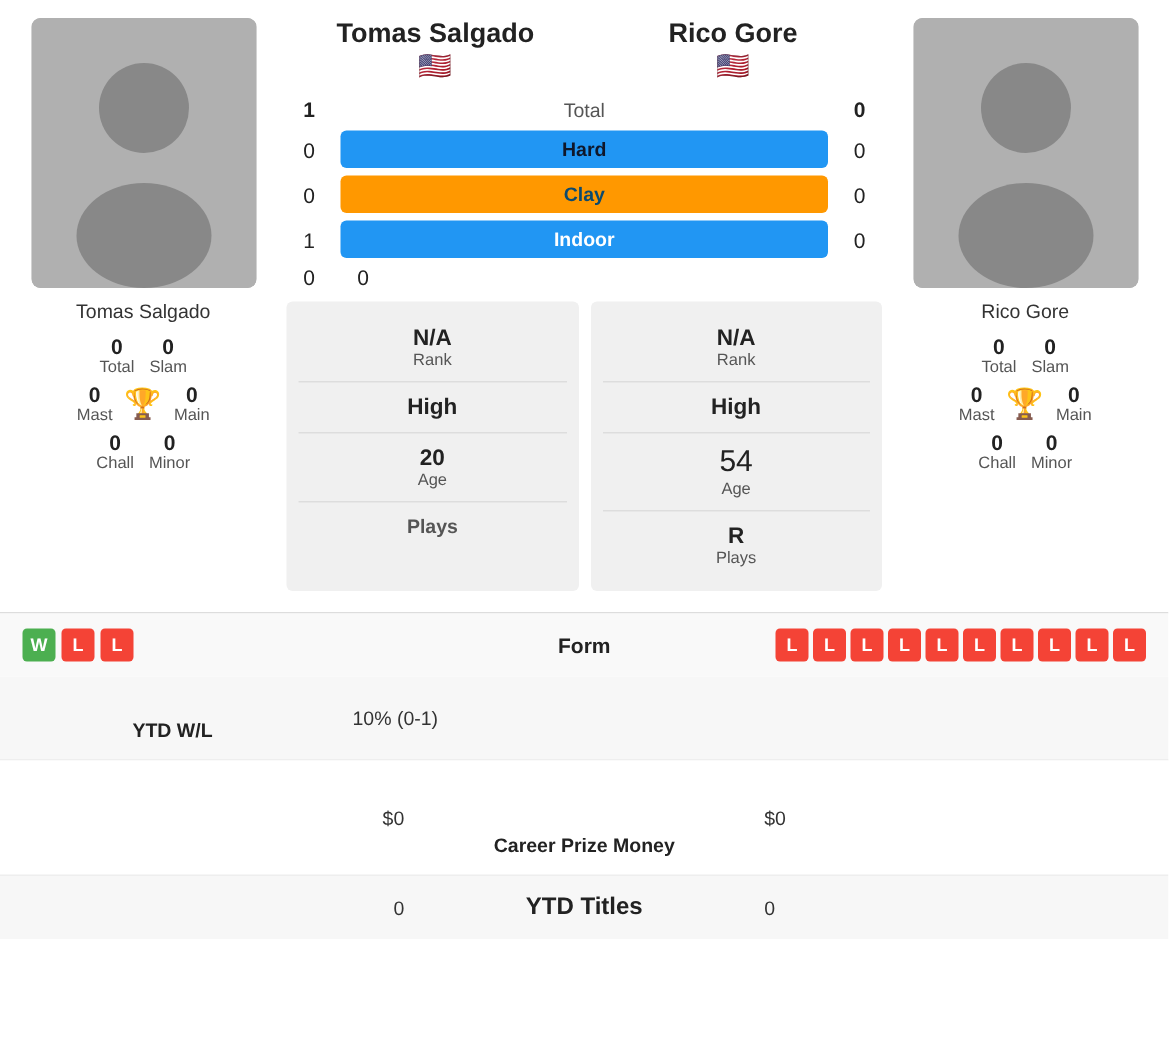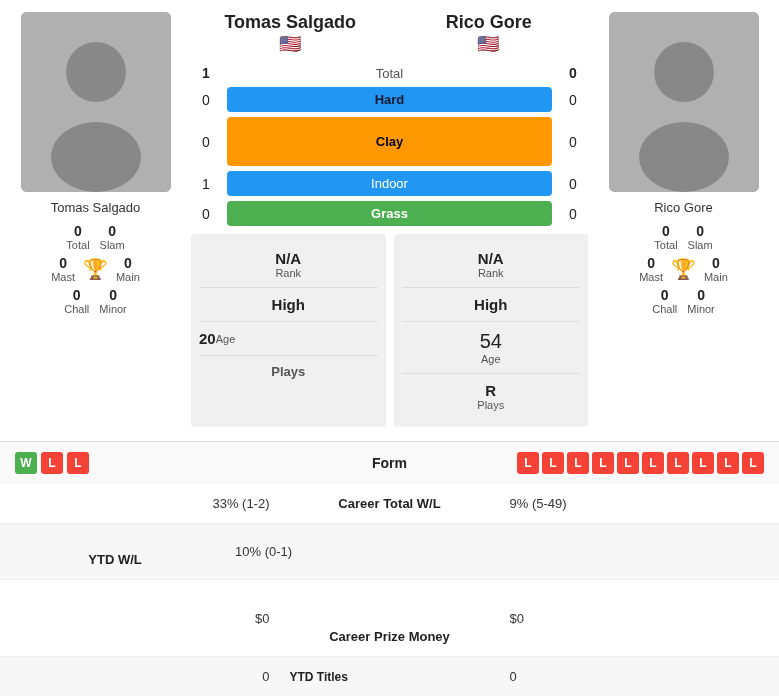--- a/index.html
+++ b/index.html
@@ -86,48 +86,47 @@
     <div style="display:flex; flex-direction:column; gap:5px; margin-bottom:8px;">
 
       <div style="display:flex; align-items:center; gap:6px;">
         <span style="width:30px; text-align:center; font-size:14px;">0</span>
         <div style="flex:1; background:#2196F3; border-radius:4px; padding:5px 0; text-align:center; color:#0f172a; font-weight:bold; font-size:13px;"><span>Hard</span></div>
         <span style="width:30px; text-align:center; font-size:14px;">0</span>
       </div>
 
       <div style="display:flex; align-items:center; gap:6px;">
         <span style="width:30px; text-align:center; font-size:14px;">0</span>
-        <div style="flex:1; background:#FF9800; border-radius:4px; padding:17px 0; text-align:center; color:#000000; font-weight:bold; font-size:13px;"><span>Clay</span></div>
+        <div style="flex:1; background:#FF9800; border-radius:4px; padding:5px 0; text-align:center; color:#0c4a6e; font-weight:bold; font-size:13px;"><span>Clay</span></div>
         <span style="width:30px; text-align:center; font-size:14px;">0</span>
       </div>
 
       <div style="display:flex; align-items:center; gap:6px;">
         <span style="width:30px; text-align:center; font-size:14px;">1</span>
-        <div style="flex:1; background:#2196F3; border-radius:4px; padding:5px 0; text-align:center; color:#fff; font-weight:normal; font-size:13px;"><span>Indoor</span></div>
-        <span style="width:30px; text-align:center; font-size:14px;">0</span>
-      </div>
-
-      <div style="display:flex; align-items:center; gap:6px;">
-        <span style="width:30px; text-align:center; font-size:14px;">0</span>
-        <div style="flex:1; background:#4CAF50; border-radius:4px; padding:5px 0; text-align:center; color:#fff; font-weight:bold; font-size:13px;"><span>Grass</span></div>
+        <div style="flex:1; background:#2196F3; border-radius:4px; padding:5px 0; text-align:center; color:#fff; font-weight:bold; font-size:13px;"><span>Indoor</span></div>
+        <span style="width:30px; text-align:center; font-size:14px;">0</span>
+      </div>
+
+      <div style="display:flex; align-items:center; gap:6px;">
+        <span style="width:30px; text-align:center; font-size:14px;">0</span>
         <span style="width:30px; text-align:center; font-size:14px;">0</span>
       </div>
     </div>
 
     <div style="display:flex; gap:8px;">
 
       <div style="flex:1; background:#f0f0f0; border-radius:4px; padding:8px; display:flex; flex-direction:column; gap:0;">
         <div style="display:flex; flex-direction:column; align-items:center; padding:8px 0; border-bottom:1px solid #ddd;">
           <span style="font-weight:bold; font-size:15px;">N/A</span>
           <span style="font-size:11px; color:#555;">Rank</span>
         </div>
         <div style="display:flex; flex-direction:column; align-items:center; padding:8px 0; border-bottom:1px solid #ddd;">
           <span style="font-weight:bold; font-size:15px;">High</span>
         </div>
-        <div style="display:flex; flex-direction:row; align-items:center; padding:8px 0; border-bottom:1px solid #ddd;">
+        <div style="display:flex; flex-direction:column; align-items:center; padding:8px 0; border-bottom:1px solid #ddd;">
           <span style="font-weight:bold; font-size:15px;">20</span>
           <span style="font-size:11px; color:#555;">Age</span>
         </div>
         <div style="display:flex; flex-direction:column; align-items:center; padding:8px 0;">
           <span style="font-weight:bold; font-size:13px; color:#555;">Plays</span>
         </div>
       </div>
 
       <div style="flex:1; background:#f0f0f0; border-radius:4px; padding:8px; display:flex; flex-direction:column; gap:0;">
         <div style="display:flex; flex-direction:column; align-items:center; padding:8px 0; border-bottom:1px solid #ddd;">
@@ -211,36 +210,31 @@
       <div style="width:22px; height:22px; border-radius:3px; background:#f44336; display:flex; align-items:center; justify-content:center; color:#fff; font-weight:bold; font-size:12px;">L</div>
       <div style="width:22px; height:22px; border-radius:3px; background:#f44336; display:flex; align-items:center; justify-content:center; color:#fff; font-weight:bold; font-size:12px;">L</div>
       <div style="width:22px; height:22px; border-radius:3px; background:#f44336; display:flex; align-items:center; justify-content:center; color:#fff; font-weight:bold; font-size:12px;">L</div>
       <div style="width:22px; height:22px; border-radius:3px; background:#f44336; display:flex; align-items:center; justify-content:center; color:#fff; font-weight:bold; font-size:12px;">L</div>
       <div style="width:22px; height:22px; border-radius:3px; background:#f44336; display:flex; align-items:center; justify-content:center; color:#fff; font-weight:bold; font-size:12px;">L</div>
     </div>
   </div>
 
   <div>
 
-    <div style="display:flex; align-items:center; border-bottom:1px solid #eee; padding:12px 15px; background:#fff;">
-      <span style="flex:1; text-align:right; padding-right:20px; font-size:13px; color:#333;">33% (1-2)</span>
-      <span style="width:200px; text-align:center; font-weight:bold; font-size:13px;">Career Total W/L</span>
-      <span style="flex:1; text-align:left; padding-left:20px; font-size:13px; color:#333;">9% (5-49)</span>
-    </div>
 
     <div style="display:flex; align-items:center; border-bottom:1px solid #eee; padding:12px 15px; background:#f7f7f7;">
       <span style="width:200px; text-align:center; font-weight:bold; font-size:13px;margin-top:16px;">YTD W/L</span>
       <span style="flex:1; text-align:left; padding-left:20px; font-size:13px; color:#333;">10% (0-1)</span>
     </div>
 
     <div style="display:flex; align-items:center; border-bottom:1px solid #eee; padding:12px 15px; background:#fff;">
       <span style="flex:1; text-align:right; padding-right:20px; font-size:13px; color:#333;">$0</span>
       <span style="width:200px; text-align:center; font-weight:bold; font-size:13px;margin-top:37px;">Career Prize Money</span>
       <span style="flex:1; text-align:left; padding-left:20px; font-size:13px; color:#333;">$0</span>
     </div>
 
     <div style="display:flex; align-items:center; padding:12px 15px; background:#f7f7f7;">
       <span style="flex:1; text-align:right; padding-right:20px; font-size:13px; color:#333;">0</span>
-      <span style="width:200px; font-weight:bold; font-size:12px;">YTD Titles</span>
+      <span style="width:200px; text-align:center; font-weight:bold; font-size:16px;">YTD Titles</span>
       <span style="flex:1; text-align:left; padding-left:20px; font-size:13px; color:#333;">0</span>
     </div>
   </div>
 </div>
 
 </body></html>

